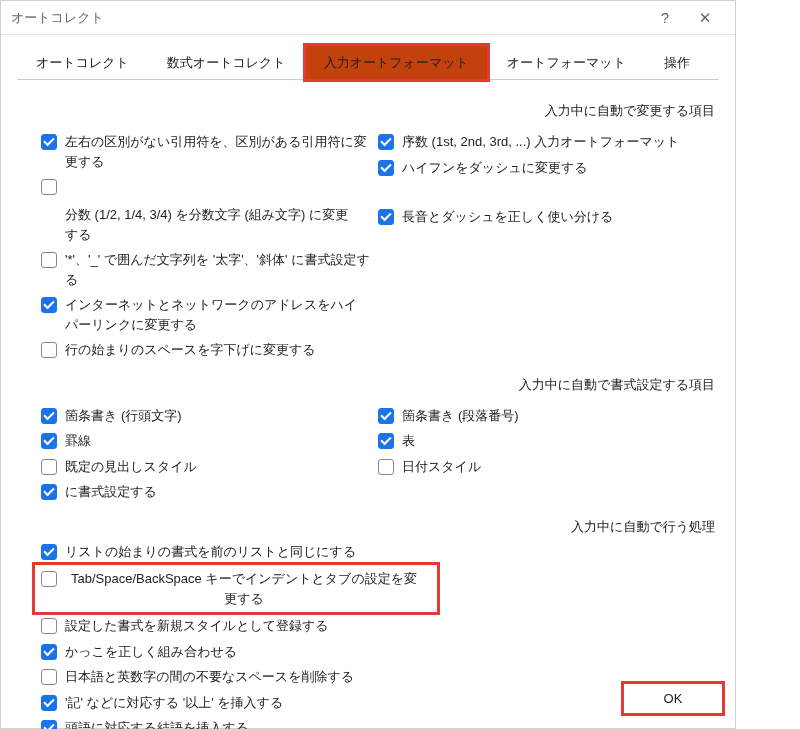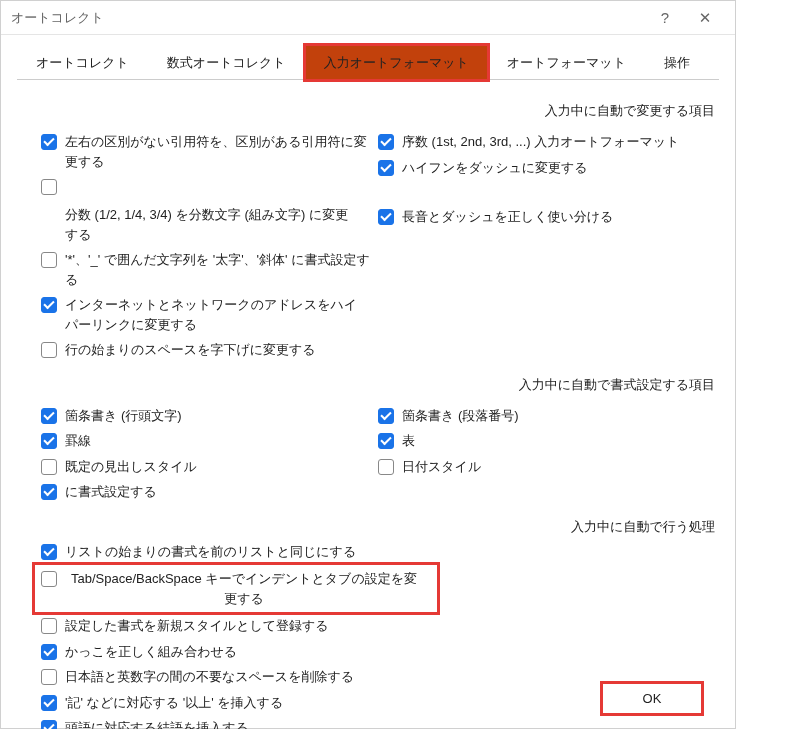--- a/index.html
+++ b/index.html
@@ -117,21 +117,21 @@
     outline: 3px solid #e53935;
     outline-offset: 2px;
     padding: 2px 4px;
     margin-left: -4px;
     margin-right: 280px;
     text-align: center;
   }
   .footer {
     position: absolute;
     bottom: 14px;
-    right: 33px;
+    right: 12px;
     display: flex;
     gap: 10px;
   }
   .btn {
     min-width: 100px;
     padding: 7px 20px;
     border: 1px solid #bbb;
     background: #fff;
     text-align: center;
     cursor: pointer;

